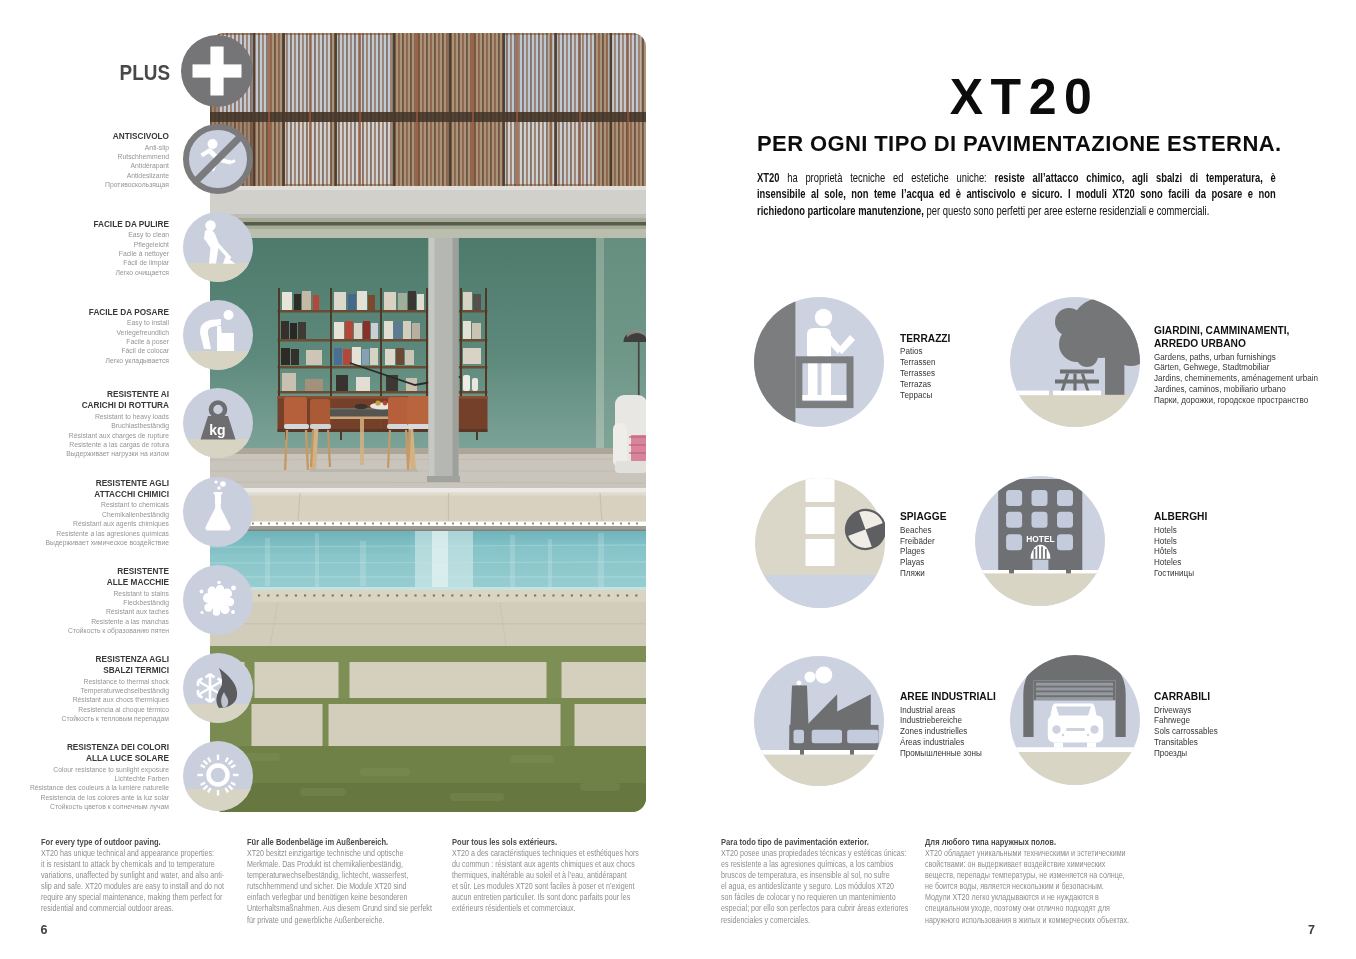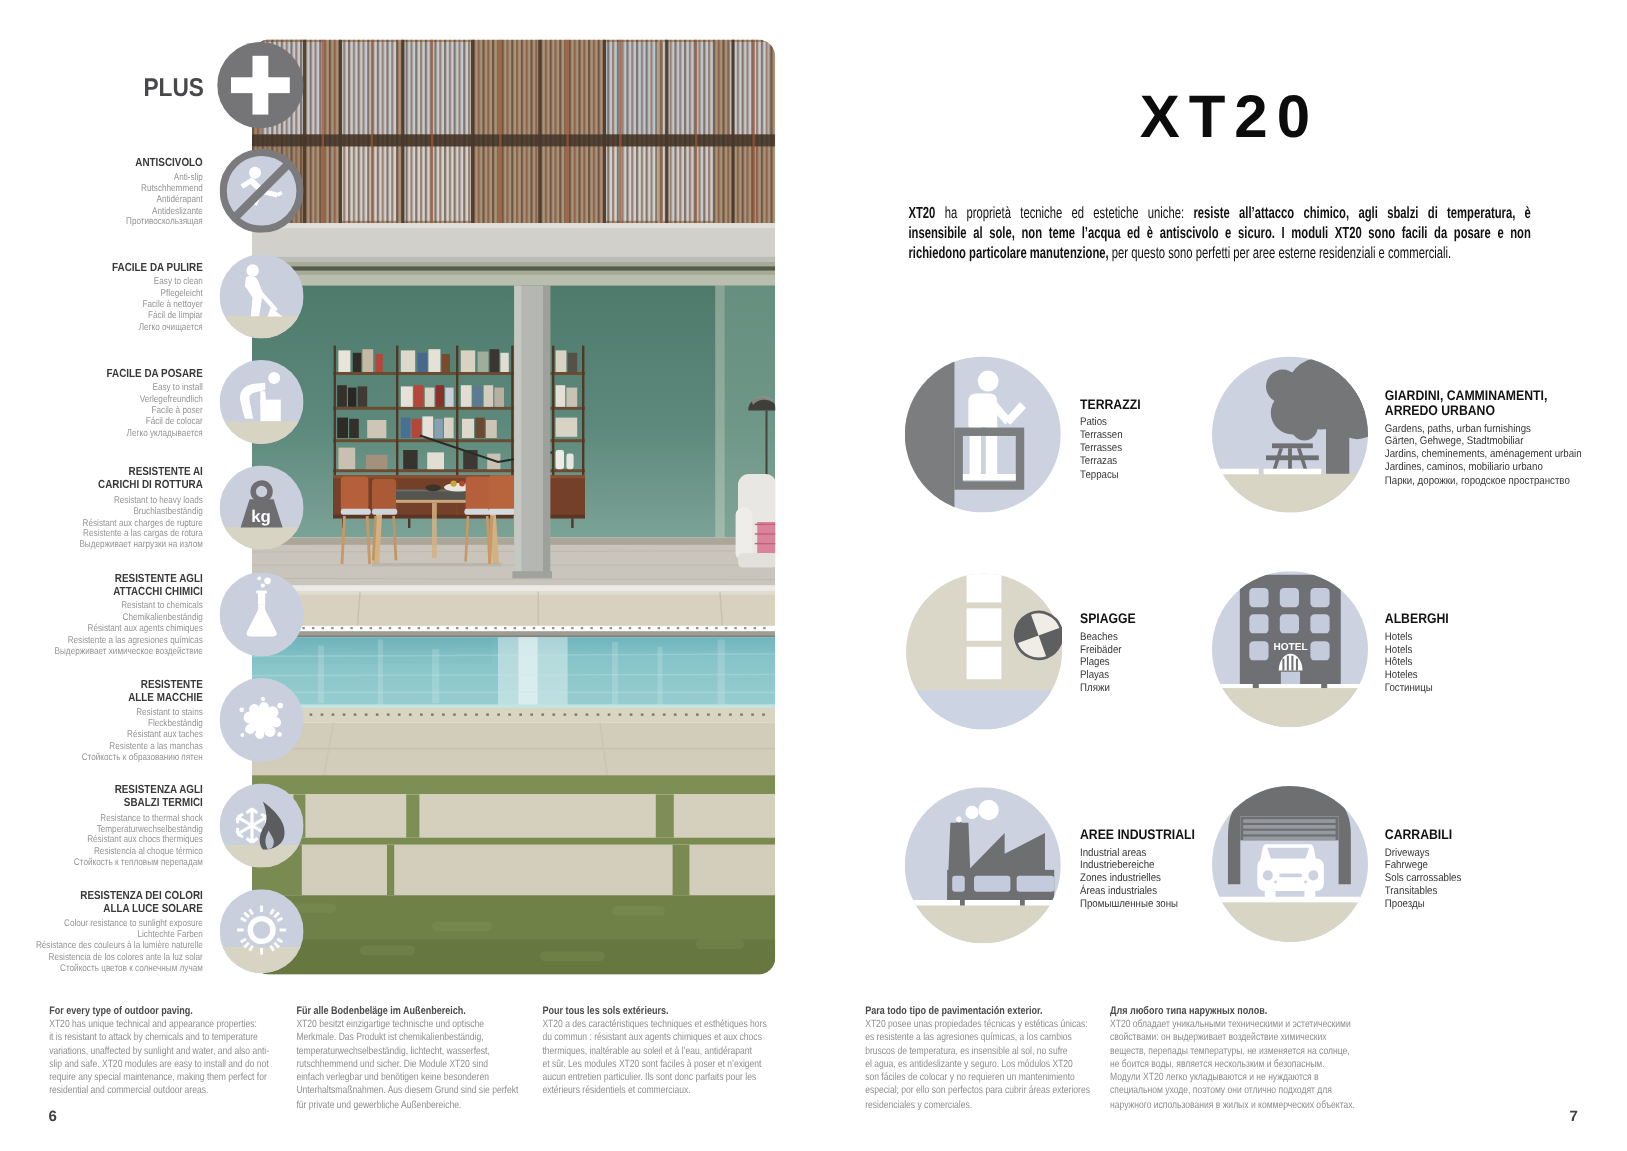--- a/index.html
+++ b/index.html
@@ -560,20 +560,21 @@
 <line x1="-7.5" y1="13" x2="-10" y2="17.3"></line>
           <line x1="7.5" y1="13" x2="10" y2="17.3"></line>
 <line x1="-13" y1="7.5" x2="-17.3" y2="10"></line>
           <line x1="13" y1="7.5" x2="17.3" y2="10"></line>
 </g>
 </svg>
 </div>
 
 <div class="abs" style="left:757px;top:68px;width:519px;text-align:center;font-weight:bold;font-size:50px;color:#0c0c0c;letter-spacing:7.5px;padding-left:8px;">XT20</div>
 
+<div class="abs" style="left:757px;top:131px;width:519px;text-align:center;font-weight:bold;font-size:22px;color:#0c0c0c;letter-spacing:0.4px;white-space:nowrap;">PER OGNI TIPO DI PAVIMENTAZIONE ESTERNA.</div>
 
 <div class="abs" style="left:756.5px;top:170px;width:740px;transform:scaleX(.701);transform-origin:0 0;font-size:13.4px;line-height:16.4px;color:#111;">
 <div style="text-align:justify;text-align-last:justify;"><b>XT20</b> ha proprietà tecniche ed estetiche uniche: <b>resiste all’attacco chimico, agli sbalzi di temperatura, è</b></div>
 <div style="text-align:justify;text-align-last:justify;"><b>insensibile al sole, non teme l’acqua ed è antiscivolo e sicuro. I moduli XT20 sono facili da posare e non</b></div>
 <div><b>richiedono particolare manutenzione,</b> per questo sono perfetti per aree esterne residenziali e commerciali.</div>
 </div>
 
 <div class="abs" style="left:754px;top:297.4px;">
 <svg width="130" height="130" viewBox="-65 -65 130 130">
 <defs>
@@ -668,21 +669,21 @@
 <circle cx="0" cy="0" r="19.5" fill="none" stroke="#5e5f61" stroke-width="2.2"></circle>
 </g>
 </svg>
 </div>
 
 <div class="lb" style="left:900.3px;top:509.8px;">
 <div class="t">SPIAGGE</div>
 <div class="s">Beaches<br>Freibäder<br>Plages<br>Playas<br>Пляжи</div>
 </div>
 
-<div class="abs" style="left:1010px;top:476.4px;">
+<div class="abs" style="left:975px;top:476.4px;">
 <svg width="130" height="130" viewBox="-65 -65 130 130">
 <defs>
           <clipPath id="r4">
             <circle cx="0" cy="0" r="65"></circle>
           </clipPath>
         </defs>
 <circle cx="0" cy="0" r="65" fill="#ccd2e0"></circle>
 <g clip-path="url(#r4)">
 <rect x="-65" y="32" width="130" height="33" fill="#d9d5c5"></rect>
 <rect x="-65" y="29" width="130" height="3.4" fill="#fff"></rect>

